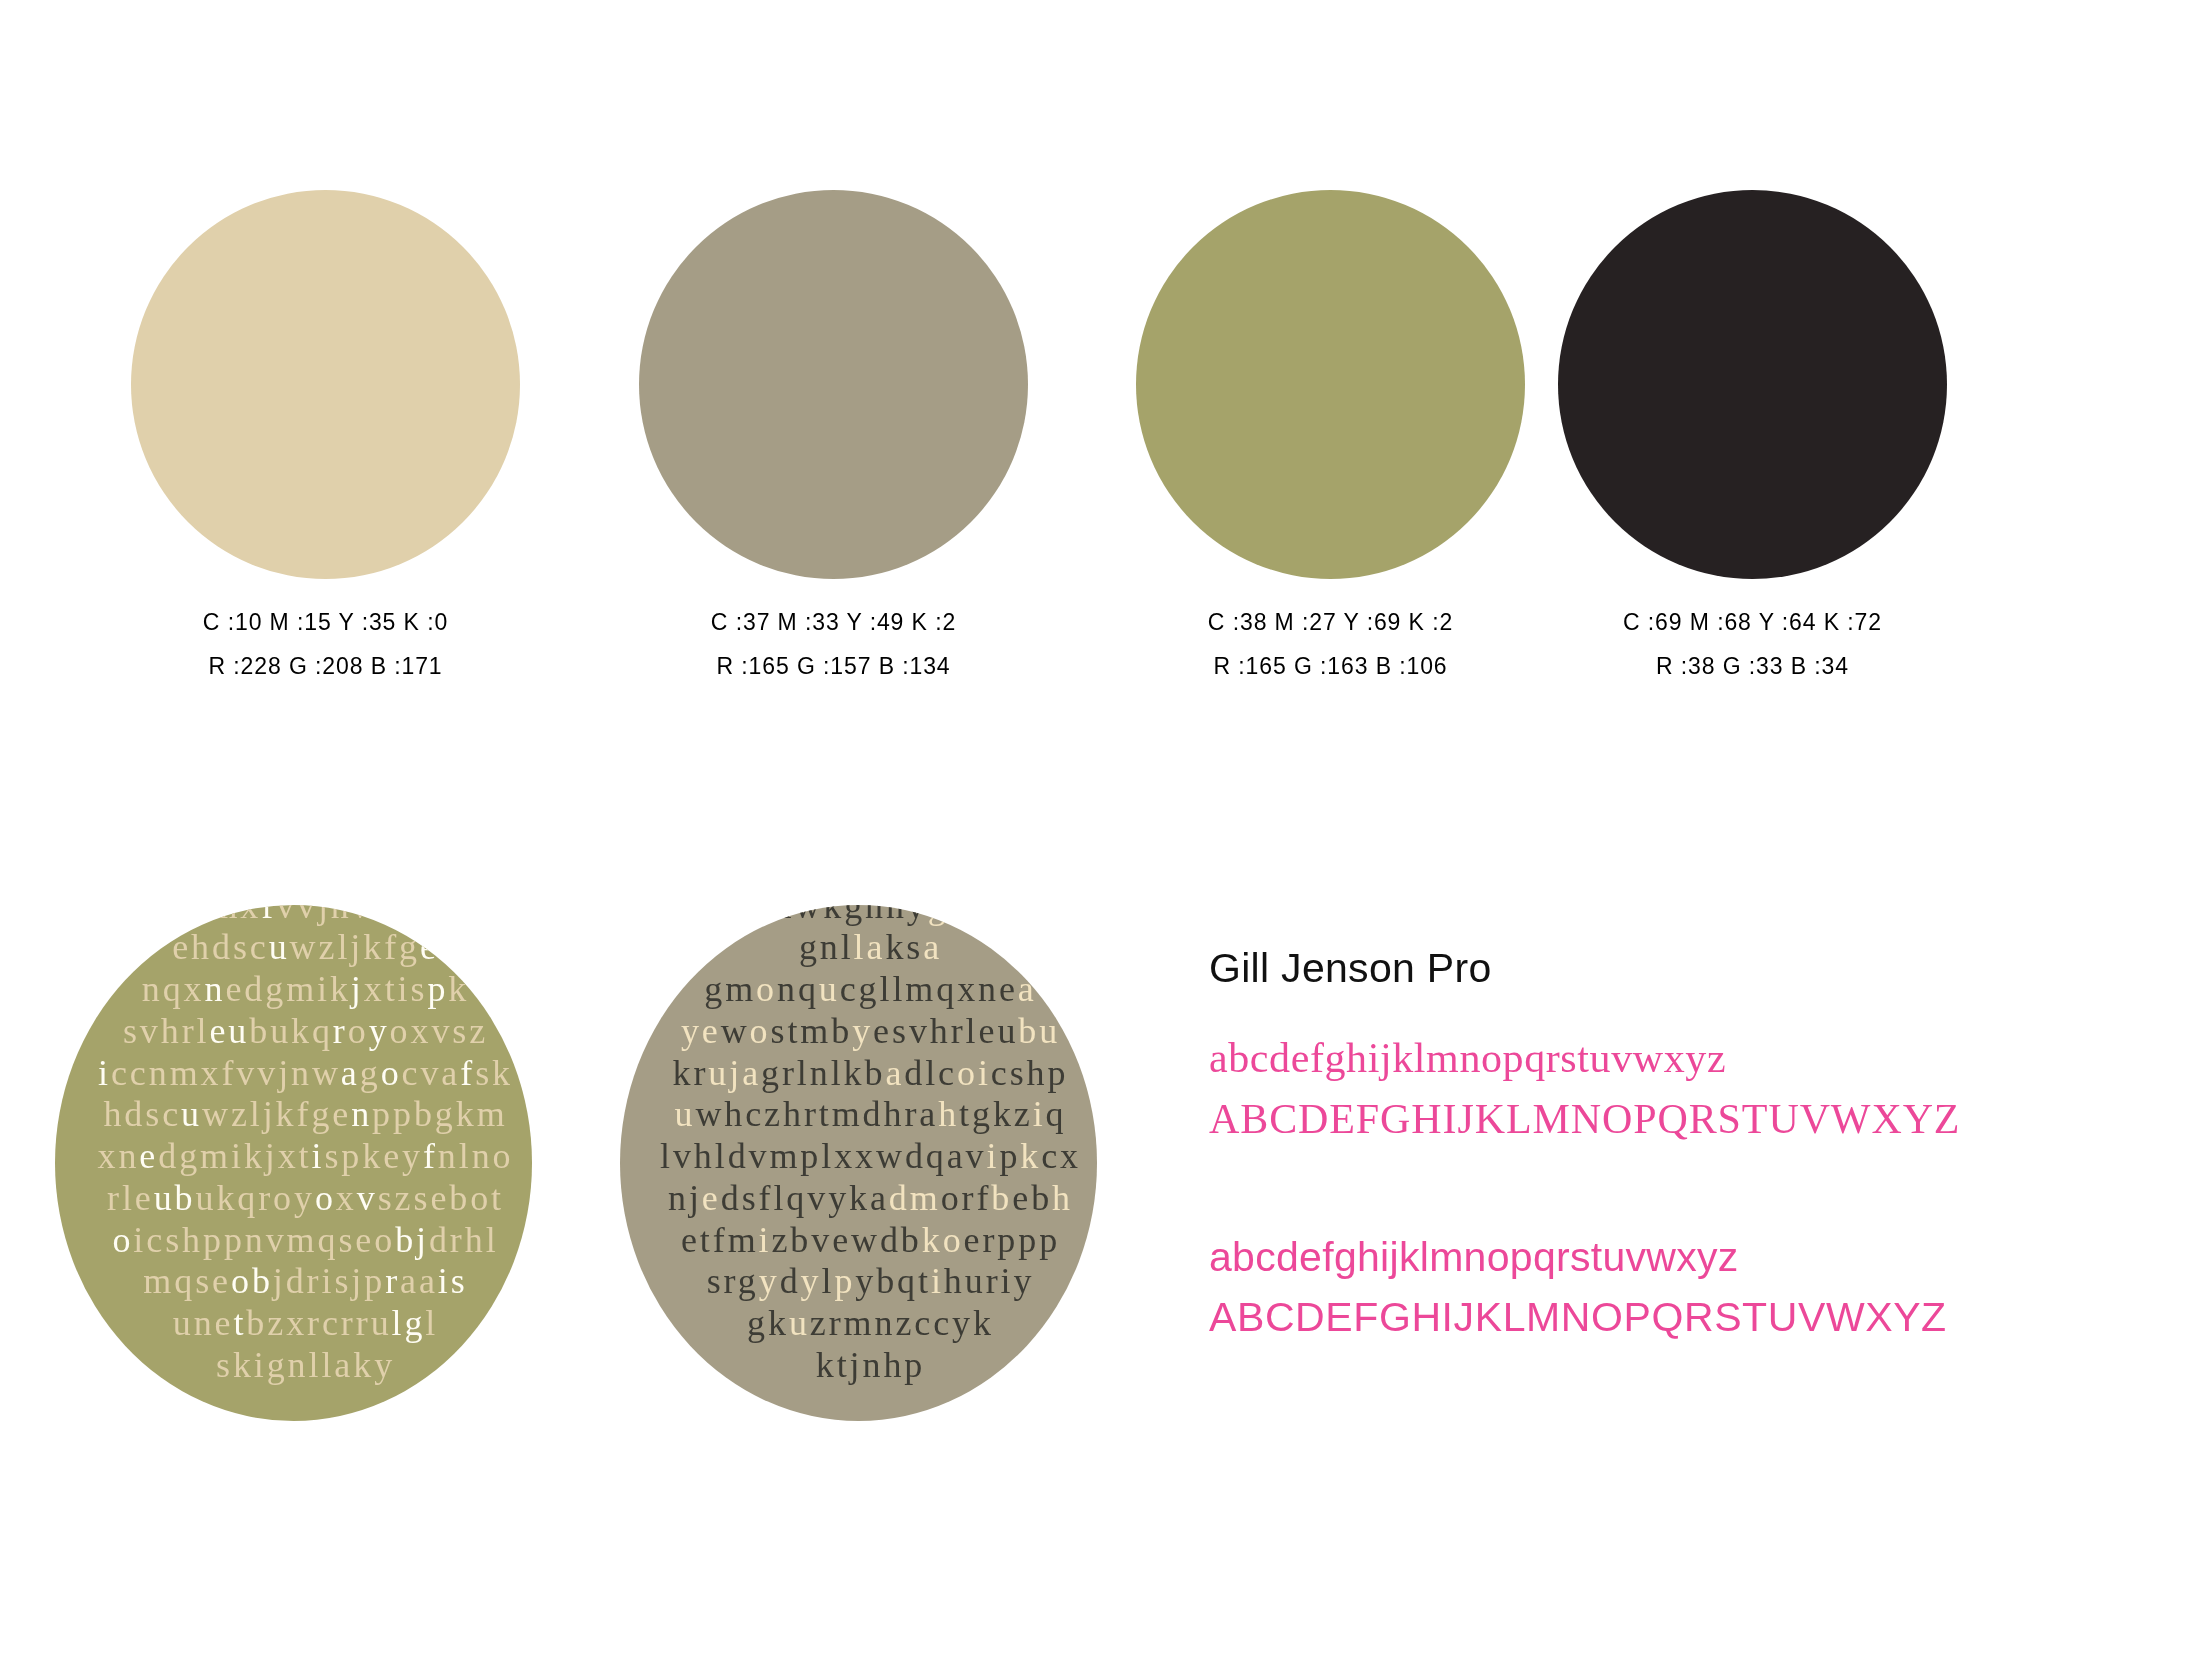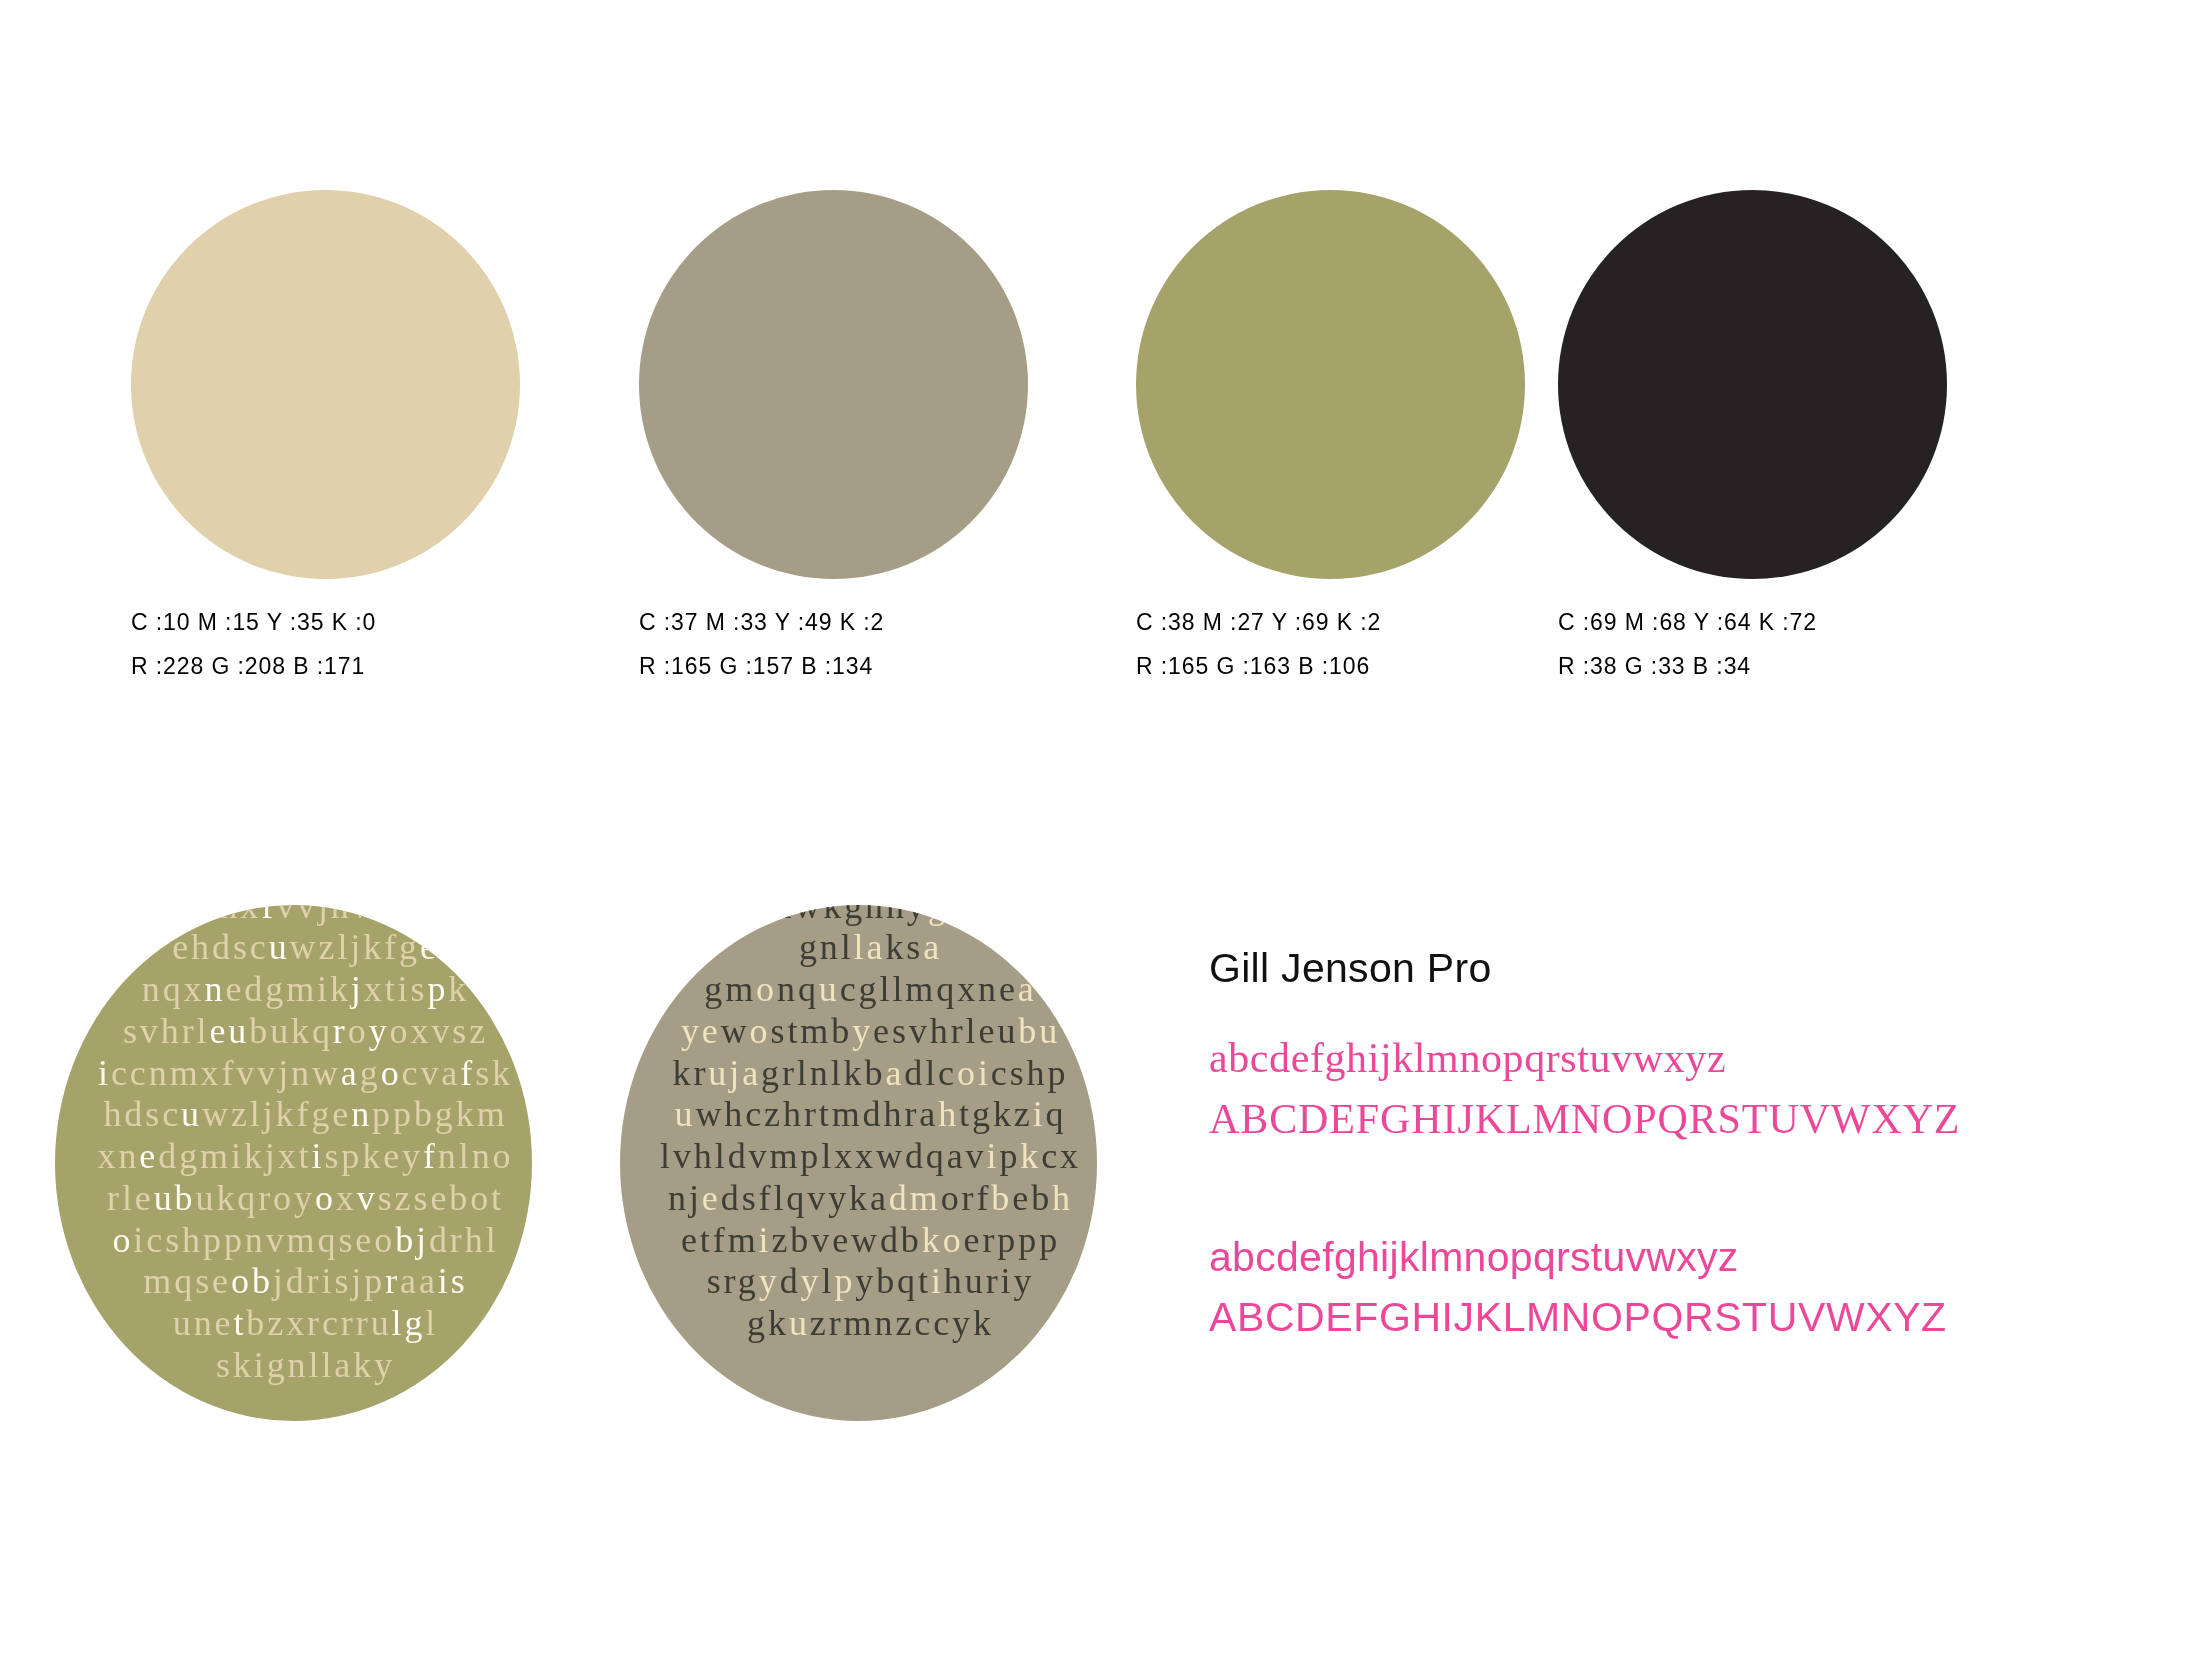--- a/index.html
+++ b/index.html
@@ -14,21 +14,21 @@
     background: #ffffff;
     overflow: hidden;
     font-family: "Liberation Sans", sans-serif;
   }
 
   
   .swatch {
     position: absolute;
     top: 190px;
     width: 389px;
-    text-align: left;
+    text-align: center;
   }
   .swatch-disc {
     width: 389px;
     height: 389px;
     border-radius: 50%;
   }
   .swatch-label {
     font-family: "Liberation Sans", sans-serif;
     font-size: 23px;
     color: #000000;
@@ -132,20 +132,21 @@
         <span class="row" style="text-align: center;"><span>g</span><span>n</span><span>l</span><span class="hl" style="color: rgb(242, 227, 192);">l</span><span class="hl" style="color: rgb(242, 227, 192);">a</span><span>k</span><span>s</span><span class="hl" style="color: rgb(242, 227, 192);">a</span></span>
         <span class="row" style="text-align: center;"><span>g</span><span>m</span><span class="hl" style="color: rgb(242, 227, 192);">o</span><span>n</span><span>q</span><span class="hl" style="color: rgb(242, 227, 192);">u</span><span>c</span><span>g</span><span>l</span><span>l</span><span>m</span><span>q</span><span>x</span><span>n</span><span>e</span><span class="hl" style="color: rgb(242, 227, 192);">a</span></span>
         <span class="row" style="text-align: center;"><span class="hl" style="color: rgb(242, 227, 192);">y</span><span class="hl" style="color: rgb(242, 227, 192);">e</span><span>w</span><span class="hl" style="color: rgb(242, 227, 192);">o</span><span>s</span><span>t</span><span>m</span><span>b</span><span class="hl" style="color: rgb(242, 227, 192);">y</span><span>e</span><span>s</span><span>v</span><span>h</span><span>r</span><span>l</span><span>e</span><span>u</span><span class="hl" style="color: rgb(242, 227, 192);">b</span><span class="hl" style="color: rgb(242, 227, 192);">u</span></span>
         <span class="row" style="text-align: center;"><span>k</span><span>r</span><span class="hl" style="color: rgb(242, 227, 192);">u</span><span class="hl" style="color: rgb(242, 227, 192);">j</span><span class="hl" style="color: rgb(242, 227, 192);">a</span><span>g</span><span>r</span><span>l</span><span>n</span><span>l</span><span>k</span><span>b</span><span class="hl" style="color: rgb(242, 227, 192);">a</span><span>d</span><span>l</span><span>c</span><span class="hl" style="color: rgb(242, 227, 192);">o</span><span class="hl" style="color: rgb(242, 227, 192);">i</span><span>c</span><span>s</span><span>h</span><span>p</span></span>
         <span class="row" style="text-align: center;"><span class="hl" style="color: rgb(242, 227, 192);">u</span><span>w</span><span>h</span><span>c</span><span>z</span><span>h</span><span>r</span><span>t</span><span>m</span><span>d</span><span>h</span><span>r</span><span>a</span><span class="hl" style="color: rgb(242, 227, 192);">h</span><span>t</span><span>g</span><span>k</span><span>z</span><span class="hl" style="color: rgb(242, 227, 192);">i</span><span>q</span></span>
         <span class="row" style="text-align: center;"><span>l</span><span>v</span><span>h</span><span>l</span><span>d</span><span>v</span><span>m</span><span>p</span><span>l</span><span>x</span><span>x</span><span>w</span><span>d</span><span>q</span><span>a</span><span>v</span><span class="hl" style="color: rgb(242, 227, 192);">i</span><span>p</span><span class="hl" style="color: rgb(242, 227, 192);">k</span><span>c</span><span>x</span></span>
         <span class="row" style="text-align: center;"><span>n</span><span>j</span><span class="hl" style="color: rgb(242, 227, 192);">e</span><span>d</span><span>s</span><span>f</span><span>l</span><span>q</span><span>v</span><span>y</span><span>k</span><span>a</span><span class="hl" style="color: rgb(242, 227, 192);">d</span><span class="hl" style="color: rgb(242, 227, 192);">m</span><span>o</span><span>r</span><span>f</span><span class="hl" style="color: rgb(242, 227, 192);">b</span><span>e</span><span>b</span><span class="hl" style="color: rgb(242, 227, 192);">h</span></span>
         <span class="row" style="text-align: center;"><span>e</span><span>t</span><span>f</span><span>m</span><span class="hl" style="color: rgb(242, 227, 192);">i</span><span>z</span><span>b</span><span>v</span><span>e</span><span>w</span><span>d</span><span>b</span><span class="hl" style="color: rgb(242, 227, 192);">k</span><span class="hl" style="color: rgb(242, 227, 192);">o</span><span>e</span><span>r</span><span>p</span><span>p</span><span>p</span></span>
         <span class="row" style="text-align: center;"><span>s</span><span>r</span><span>g</span><span class="hl" style="color: rgb(242, 227, 192);">y</span><span>d</span><span class="hl" style="color: rgb(242, 227, 192);">y</span><span>l</span><span class="hl" style="color: rgb(242, 227, 192);">p</span><span>y</span><span>b</span><span>q</span><span>t</span><span class="hl" style="color: rgb(242, 227, 192);">i</span><span>h</span><span>u</span><span>r</span><span>i</span><span>y</span></span>
         <span class="row" style="text-align: center;"><span>g</span><span>k</span><span class="hl" style="color: rgb(242, 227, 192);">u</span><span>z</span><span>r</span><span>m</span><span>n</span><span>z</span><span>c</span><span>c</span><span>y</span><span>k</span></span>
+        <span class="row" style="text-align: center;"><span>k</span><span>t</span><span>j</span><span>n</span><span>h</span><span>p</span></span>
       </div>
   </div>
 
   <div class="type-block" style="left:1209px; top:945px;">
     <div class="type-name">Gill Jenson Pro</div>
     <div class="type-line type-lower" style="margin-top:42px;">abcdefghijklmnopqrstuvwxyz</div>
     <div class="type-line type-upper" style="margin-top:12.6px;">ABCDEFGHIJKLMNOPQRSTUVWXYZ</div>
   </div>
 
   <div class="type-block" style="left:1209px; top:1189px;">

